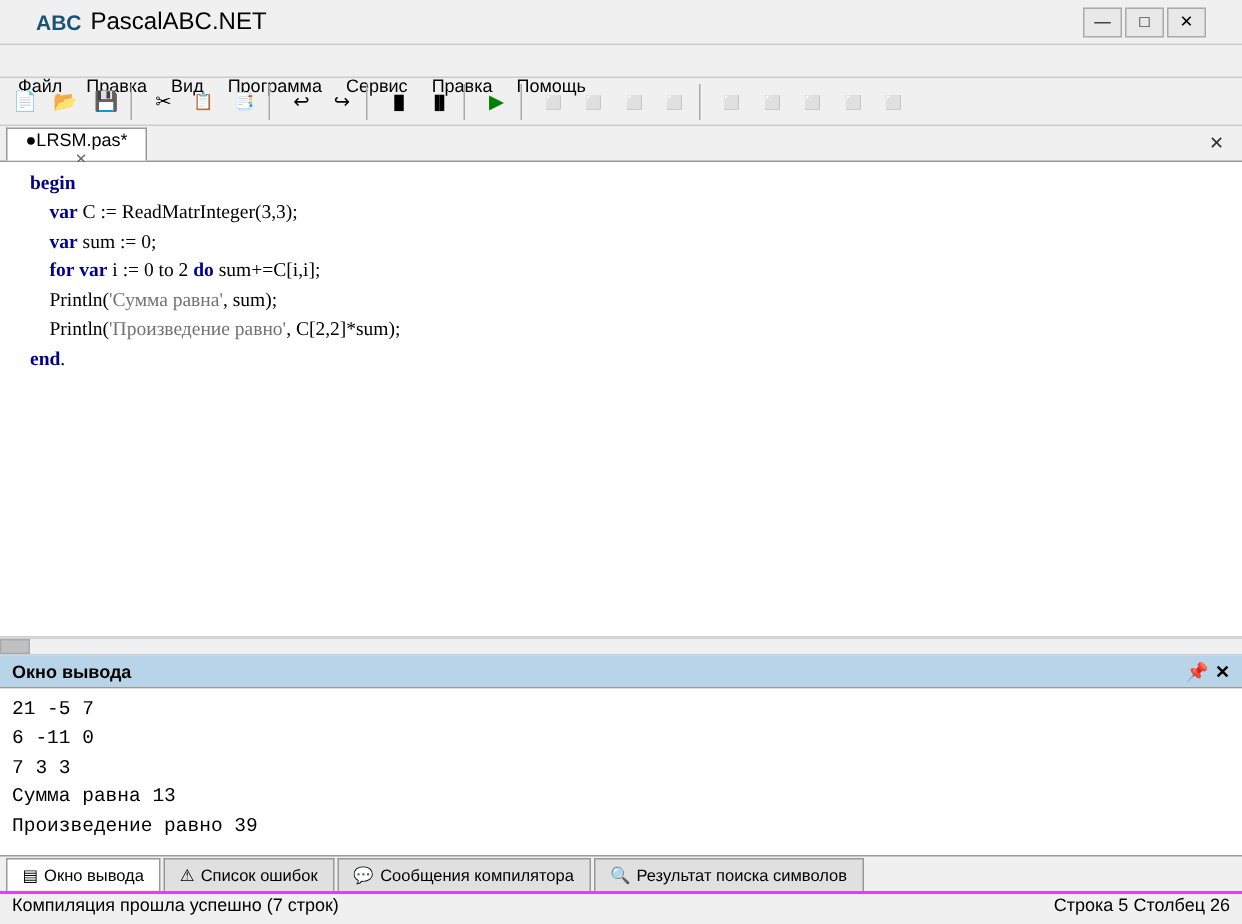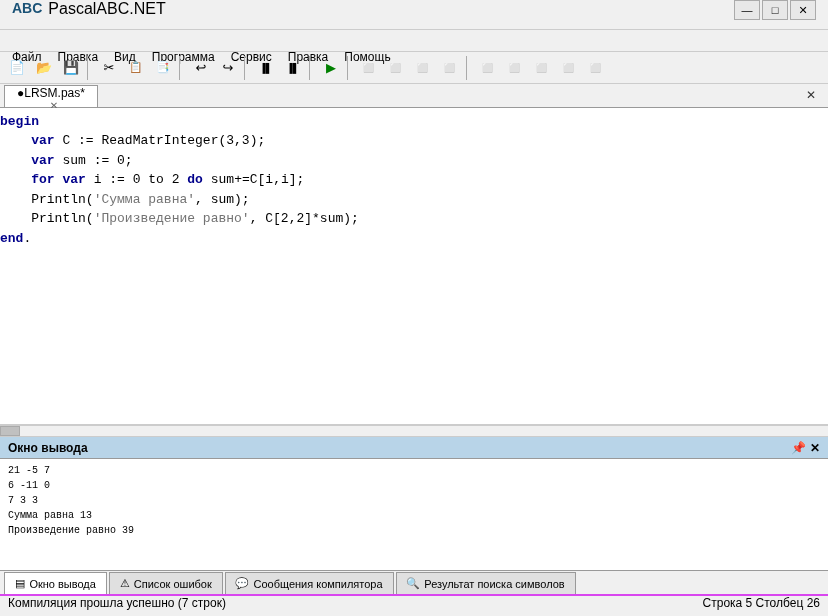--- a/index.html
+++ b/index.html
@@ -3,21 +3,22 @@
   <meta charset="utf-8">
   <style>
     * { margin: 0; padding: 0; box-sizing: border-box; }
     body { font-family: 'Segoe UI', Tahoma, sans-serif; font-size: 12px; background: #f0f0f0; width: 828px; height: 616px; overflow: hidden; }
     
     
     #title-bar {
       background: #f0f0f0;
       height: 30px;
       display: flex;
-      padding: 0 12px;
+      align-items: center;
+      padding: 0 24px;
       border-bottom: 1px solid #ccc;
       user-select: none;
     }
     #title-bar .app-icon { margin-right: 6px; font-size: 14px; font-weight: bold; color: #1a5276; }
     #title-bar .title-text { flex: 1; font-size: 16px; }
     #title-bar .win-controls { display: flex; gap: 2px; }
     #title-bar .win-btn {
       width: 26px; height: 20px;
       border: 1px solid #aaa;
       background: #e8e8e8;
@@ -95,23 +96,23 @@
       padding: 0 8px;
       font-size: 12px;
       cursor: pointer;
       color: #333;
       align-self: center;
     }
 
     
     #editor-area {
       background: #fff;
-      font-family: Liberation Mono, monospace;
+      font-family: Liberation Serif, serif;
       font-size: 13px;
-      padding: 4px 0;
+      padding: 4px 20px;
       overflow: auto;
       border-bottom: 1px solid #ccc;
       position: relative;
       height: 324px;
       white-space: pre;
       line-height: 1.5;
     }
     #editor-area::-webkit-scrollbar { width: 12px; height: 12px; }
     #editor-area::-webkit-scrollbar-track { background: #f0f0f0; }
     #editor-area::-webkit-scrollbar-thumb { background: #c0c0c0; border: 1px solid #aaa; }
@@ -131,21 +132,21 @@
       font-size: 12px;
       font-weight: bold;
     }
     #output-header .pin-icon { margin-left: auto; margin-right: 4px; cursor: pointer; }
     #output-header .close-icon { cursor: pointer; }
 
     
     #output-content {
       background: #fff;
       font-family: 'Courier New', monospace;
-      font-size: 10px;
+      font-size: 13px;
       padding: 4px 8px;
       height: 160px;
       overflow: auto;
       white-space: pre;
       line-height: 1.5;
     }
 
     
     #bottom-tabs {
       background: #f0f0f0;

